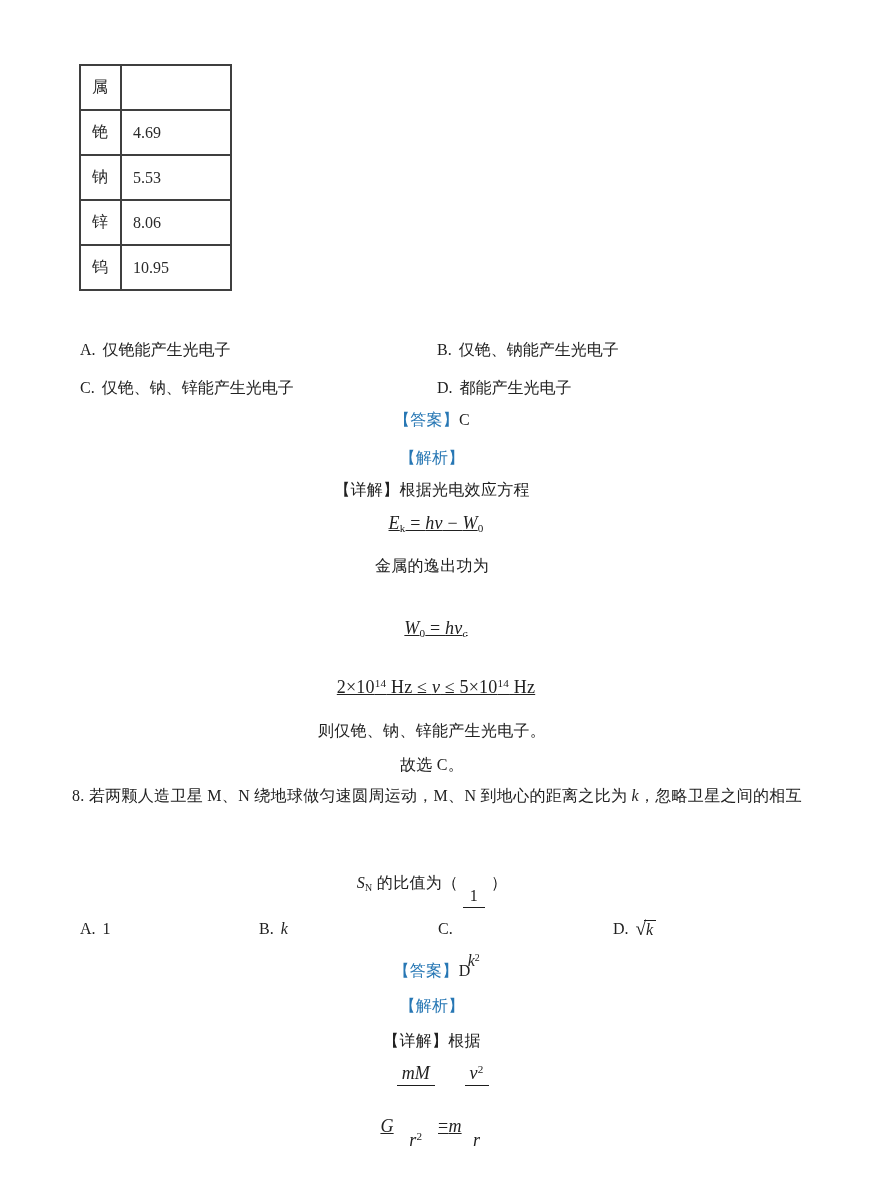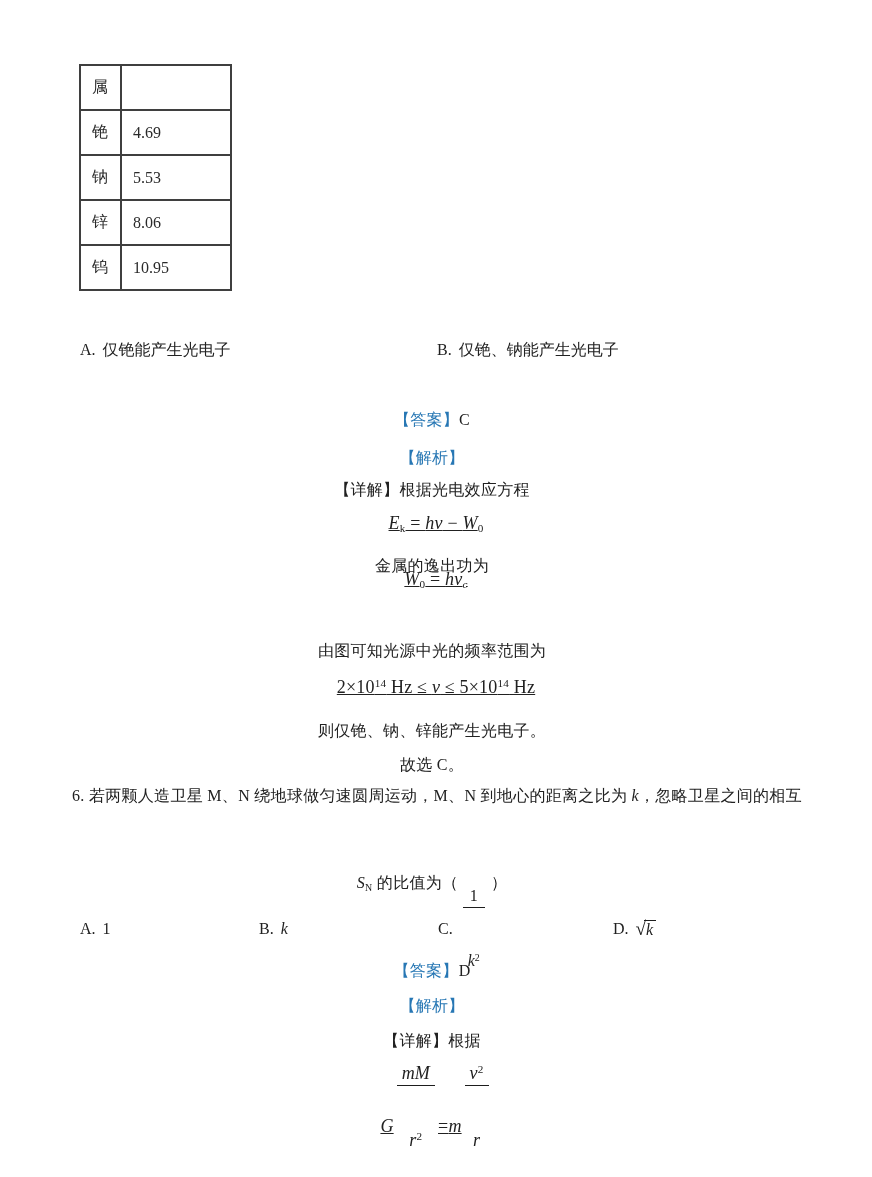--- a/index.html
+++ b/index.html
@@ -83,48 +83,51 @@
       <td class="c2">10.95</td>
     </tr>
   </tbody>
     </table>
 
   <div class="optrow" style="top:340px;">
     <span class="opt-left"><span class="opt-label">A.</span><span>仅铯能产生光电子</span></span>
     <span class="opt-right"><span class="opt-label">B.</span><span>仅铯、钠能产生光电子</span></span>
   </div>
 
+  <div class="optrow" style="top:378px;">
+    <span class="opt-left"><span class="opt-label">C.</span><span>仅铯、钠、锌能产生光电子</span></span>
+    <span class="opt-right"><span class="opt-label">D.</span><span>都能产生光电子</span></span>
+  </div>
 
   <div class="line" style="top:410px;">
     <span class="tag-blue">【答案】</span><span>C</span>
   </div>
 
   <div class="line" style="top:448px;">
     <span class="tag-blue">【解析】</span>
   </div>
 
   <div class="line" style="top:480px;">
     <span>【详解】</span><span>根据光电效应方程</span>
   </div>
 
   <div class="formula" style="top:513px;"><span class="it">E</span><span class="sub">k</span><span> = </span><span class="it">hν</span><span> − </span><span class="it">W</span><span class="sub">0</span></div>
 
   <div class="line" style="top:556px;">金属的逸出功为</div>
 
-  <div class="formula" style="top:569px;"><span class="it">W</span><span class="sub">0</span><span> = </span><span class="it">hν</span><span class="sub it">c</span></div>
+  <div class="formula" style="top:618px;"><span class="it">W</span><span class="sub">0</span><span> = </span><span class="it">hν</span><span class="sub it">c</span></div>
 
-  <div class="line" style="top:641px;">由图可知光源中光的频率范围为</div>
 
   <div class="formula" style="top:677px;"><span>2×10</span><span class="sup">14</span><span> Hz ≤ </span><span class="it">ν</span><span> ≤ 5×10</span><span class="sup">14</span><span> Hz</span></div>
 
   <div class="line" style="top:721px;">则仅铯、钠、锌能产生光电子。</div>
 
   <div class="line" style="top:755px;">故选 C。</div>
 
-  <div class="line" style="top:786px;"><span>6. 若两颗人造卫星 M、N 绕地球做匀速圆周运动，M、N 到地心的距离之比为 </span><span class="it">k</span><span>，忽略卫星之间的相互</span></div>
+  <div class="line" style="top:786px;"><span>8. 若两颗人造卫星 M、N 绕地球做匀速圆周运动，M、N 到地心的距离之比为 </span><span class="it">k</span><span>，忽略卫星之间的相互</span></div>
   <div class="line" style="top:873px;"><span class="it">S</span><span class="sub">N</span><span> 的比值为（　　）</span></div>
 
   <div class="optrow4" style="top:903px;">
     <span class="optcell p0">
       <span class="opt-label">A.</span>
         <span>1</span>
     </span>
     <span class="optcell p1">
       <span class="opt-label">B.</span>
         <span><span class="it">k</span></span>

